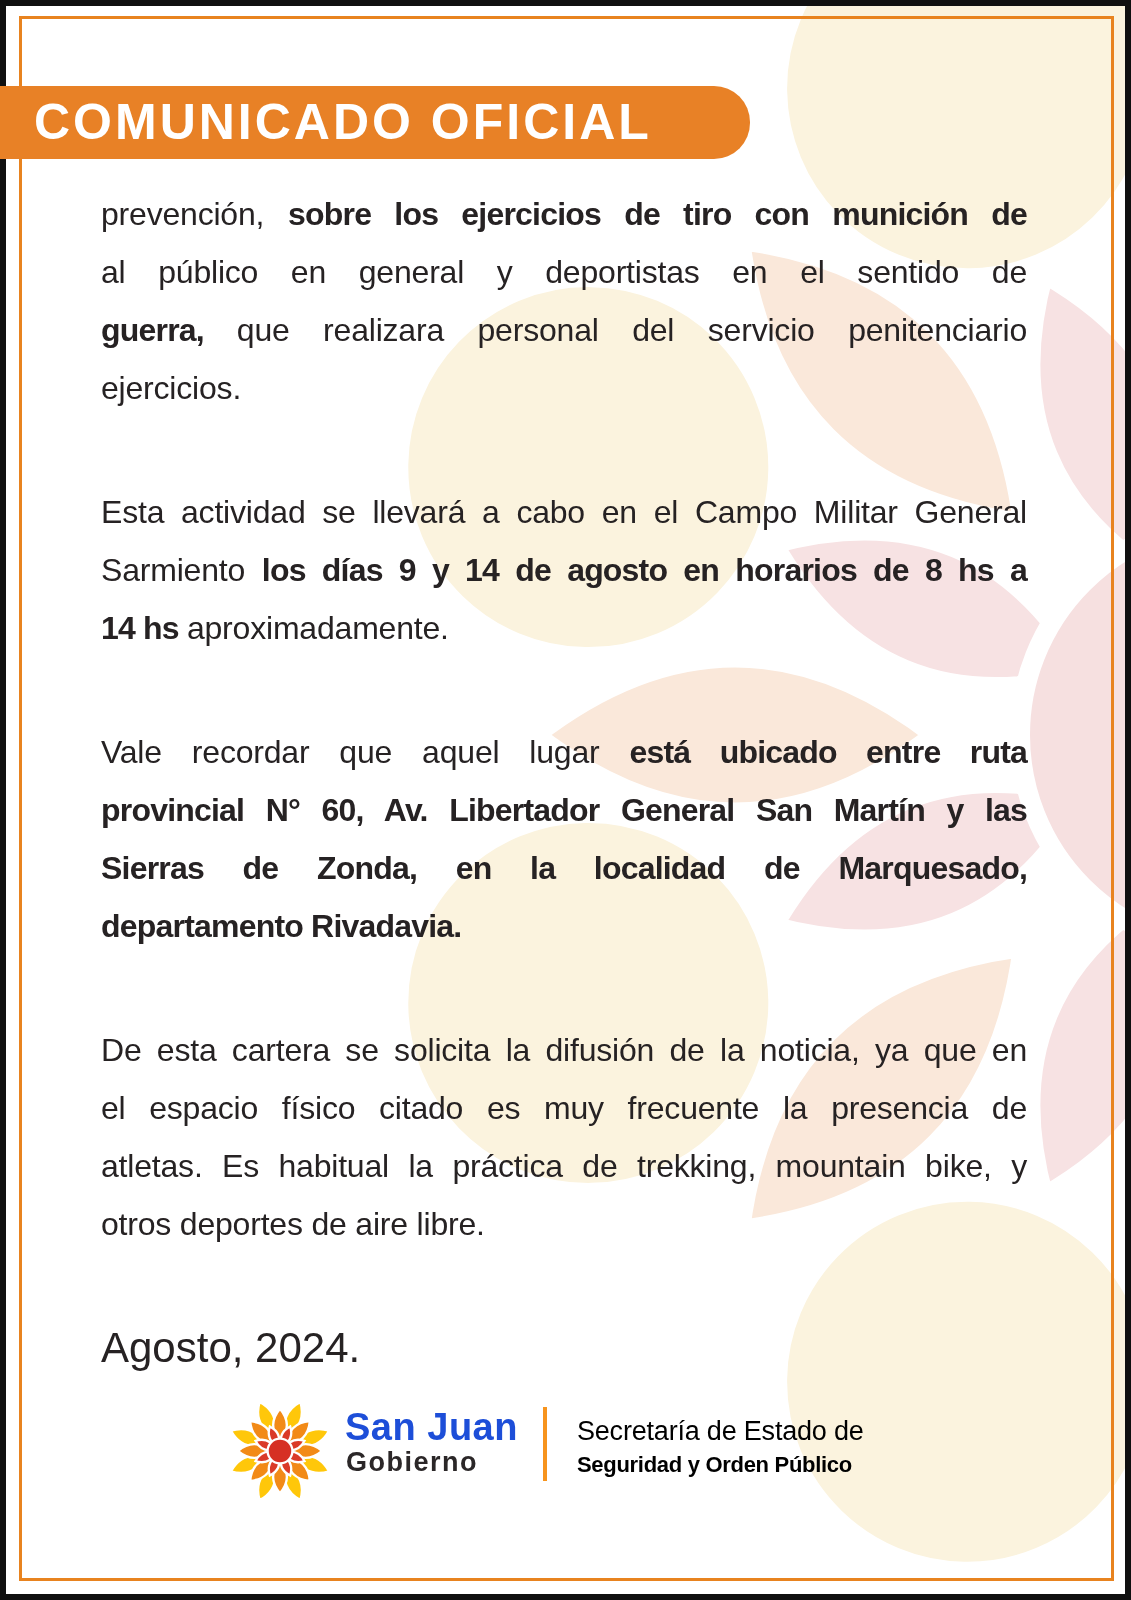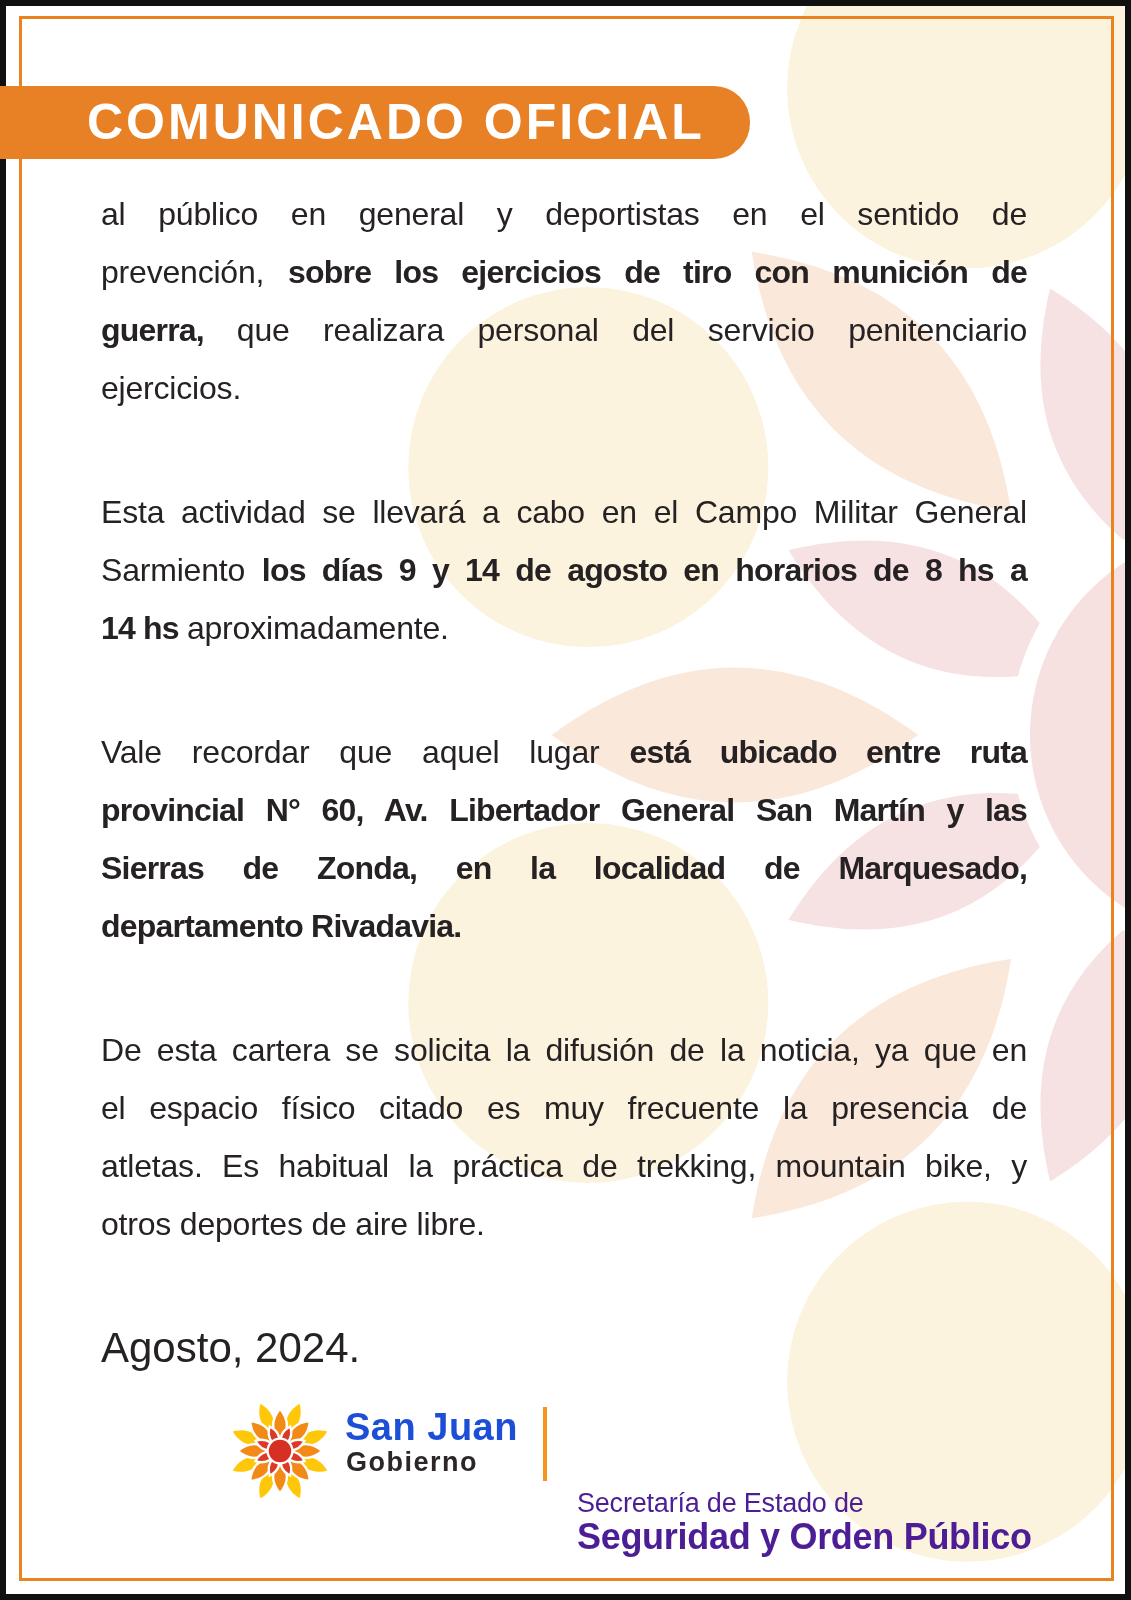--- a/index.html
+++ b/index.html
@@ -20,21 +20,21 @@
     border:3px solid var(--border-orange);
     z-index:1;pointer-events:none;
   }
   
   .banner{
     position:absolute;left:0;top:86px;height:73px;width:750px;
     background:var(--banner-orange);
     border-radius:0 36px 36px 0;
     z-index:10;
     display:flex;align-items:center;
-    padding-left:87px;box-sizing:border-box;
+    padding-left:34px;box-sizing:border-box;
   }
   .banner-title{
     color:#ffffff;font-weight:700;font-size:50px;letter-spacing:3px;
     line-height:73px;white-space:nowrap;
   }
   
   .doc{
     position:absolute;left:101px;top:185px;width:926px;z-index:5;
     color:var(--text-color);
     font-size:32px;line-height:58px;letter-spacing:-0.2px;
@@ -57,24 +57,24 @@
   .brand-sub{
     position:absolute;left:346px;top:1447px;
     font-size:27px;font-weight:700;line-height:30px;letter-spacing:1.5px;
     color:#2b2728;
   }
   .divider{
     position:absolute;left:543px;top:1407px;width:4px;height:74px;
     background:var(--divider-orange);
   }
   .org{
-    position:absolute;left:577px;top:1486px;color:#4c1d95;
+    position:absolute;left:577px;top:1414px;color:#000000;
   }
   .org-line1{font-size:27px;font-weight:400;line-height:34px;letter-spacing:-0.2px;}
-  .org-line2{font-size:36px;font-weight:700;line-height:34px;letter-spacing:-0.3px;}
+  .org-line2{font-size:22px;font-weight:700;line-height:34px;letter-spacing:-0.3px;}
 </style>
 </head>
 <body>
 
 <div class="page" style="--banner-orange: #E88126; --border-orange: #E8831F; --divider-orange: #F7941D; --text-color: #262223;">
 
   <svg class="bg-svg" width="1131" height="1600" viewBox="0 0 1131 1600" aria-hidden="true">
     <g transform="translate(1235,735)" stroke="#ffffff" stroke-width="20">
 
       <g id="ring-cream" fill="#FBF3DE">
@@ -115,22 +115,22 @@
 
   <div class="inner-border"></div>
   <div class="frame"></div>
 
   <div class="banner">
     <span class="banner-title">COMUNICADO OFICIAL</span>
   </div>
 
   <div class="doc" id="doc-body">
       <div class="para">
+        <div class="jline"><span>prevención, </span><b>sobre los ejercicios de tiro con munición de</b></div>
         <div class="jline"><span>al público en general y deportistas en el sentido de</span></div>
-        <div class="jline"><span>prevención, </span><b>sobre los ejercicios de tiro con munición de</b></div>
         <div class="jline"><b>guerra, </b><span>que realizara personal del servicio penitenciario</span></div>
         <div class="jline last"><span>ejercicios.</span></div>
       </div>
       <div class="para">
         <div class="jline"><span>Esta actividad se llevará a cabo en el Campo Militar General</span></div>
         <div class="jline"><span>Sarmiento </span><b>los días 9 y 14 de agosto en horarios de 8 hs a</b></div>
         <div class="jline last"><b>14 hs </b><span>aproximadamente.</span></div>
       </div>
       <div class="para">
         <div class="jline"><span>Vale recordar que aquel lugar </span><b>está ubicado entre ruta</b></div>

